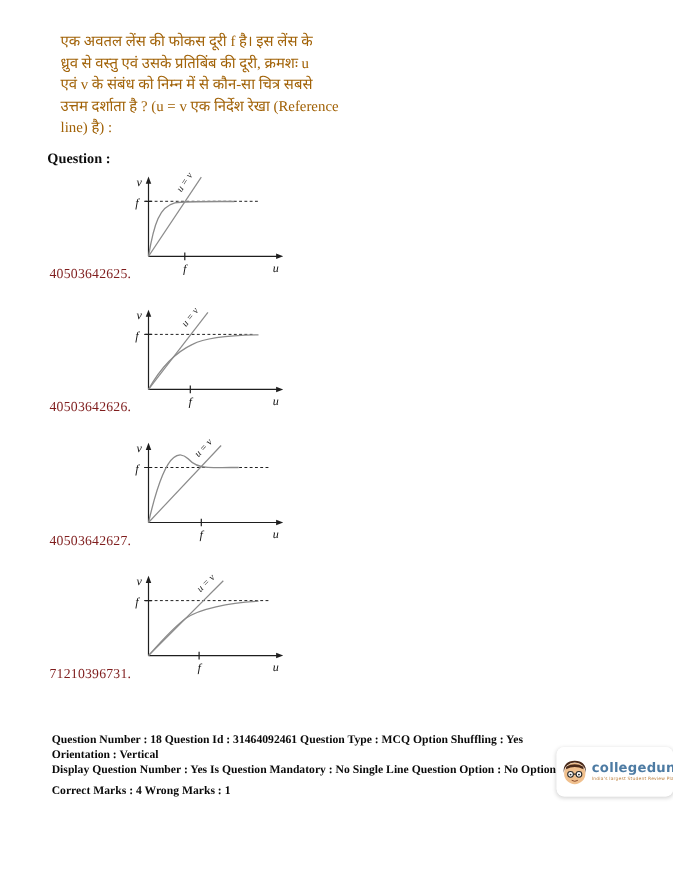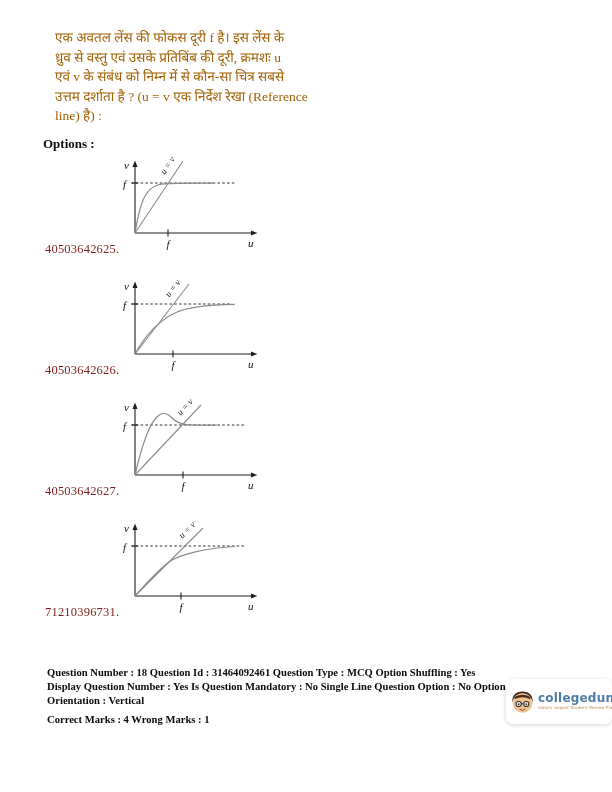--- a/index.html
+++ b/index.html
@@ -69,21 +69,21 @@
 <div class="page">
 
   <div class="question" id="question-lines">
       <div class="q-line">एक अवतल लेंस की फोकस दूरी f है।  इस लेंस के</div>
       <div class="q-line">ध्रुव से वस्तु एवं उसके प्रतिबिंब की दूरी, क्रमशः u</div>
       <div class="q-line">एवं v के संबंध को निम्न में से कौन-सा चित्र सबसे</div>
       <div class="q-line">उत्तम दर्शाता है ?  (u = v एक निर्देश रेखा (Reference</div>
       <div class="q-line">line) है) :</div>
     </div>
 
-  <div class="options-label">Options :</div>
+  <div class="options-label">Question :</div>
 
   <div class="options" id="options-container">
       <div class="option-block">
         <svg class="graph" viewBox="0 0 150 95">
           <line class="axis" x1="22" y1="78" x2="22" y2="10"></line>
           <polygon class="axis-fill" points="22,5.5 19.5,12 24.5,12"></polygon>
           <line class="axis" x1="22" y1="78" x2="140" y2="78"></line>
           <polygon class="axis-fill" points="144.5,78 138,75.5 138,80.5"></polygon>
           <line class="dash" x1="18" y1="28" x2="122" y2="28"></line>
           <line class="axis" x1="19" y1="28" x2="25" y2="28"></line>
@@ -152,22 +152,22 @@
           <text class="glbl" x="135" y="92">u</text>
           <text class="glbl" text-anchor="middle" x="68" y="93">f</text>
           <text class="glbl-sm" text-anchor="middle" transform="translate(76,14) rotate(-45)">u = v</text>
         </svg>
         <div class="option-id">71210396731.</div>
       </div>
     </div>
 
   <div class="footer" id="footer-lines">
       <div class="f-line">Question Number : 18 Question Id : 31464092461 Question Type : MCQ Option Shuffling : Yes</div>
+      <div class="f-line">Orientation : Vertical</div>
       <div class="f-line">Display Question Number : Yes Is Question Mandatory : No Single Line Question Option : No Option</div>
-      <div class="f-line">Orientation : Vertical</div>
       <div class="f-line f-gap">Correct Marks : 4 Wrong Marks : 1</div>
     </div>
 
   <div class="logo-card">
     <svg class="logo-face" viewBox="0 0 24 24">
       <circle cx="12" cy="13.5" r="8.6" fill="#f0c08e"></circle>
       <path d="M3.2,13 a8.8,8.4 0 0 1 17.6,0 l0.2,-2.2 c0,-4.8 -4,-7.6 -9,-7.6 c-5,0 -9,2.8 -9,7.6 z" fill="#4a2a1a"></path>
       <path d="M5,8 q7,-4 14,0 l0,2 q-7,-3.4 -14,0 z" fill="#4a2a1a"></path>
       <circle cx="8.6" cy="14.2" r="2.3" fill="#ffffff" stroke="#2a2a2a" stroke-width="0.9"></circle>
       <circle cx="15.4" cy="14.2" r="2.3" fill="#ffffff" stroke="#2a2a2a" stroke-width="0.9"></circle>

